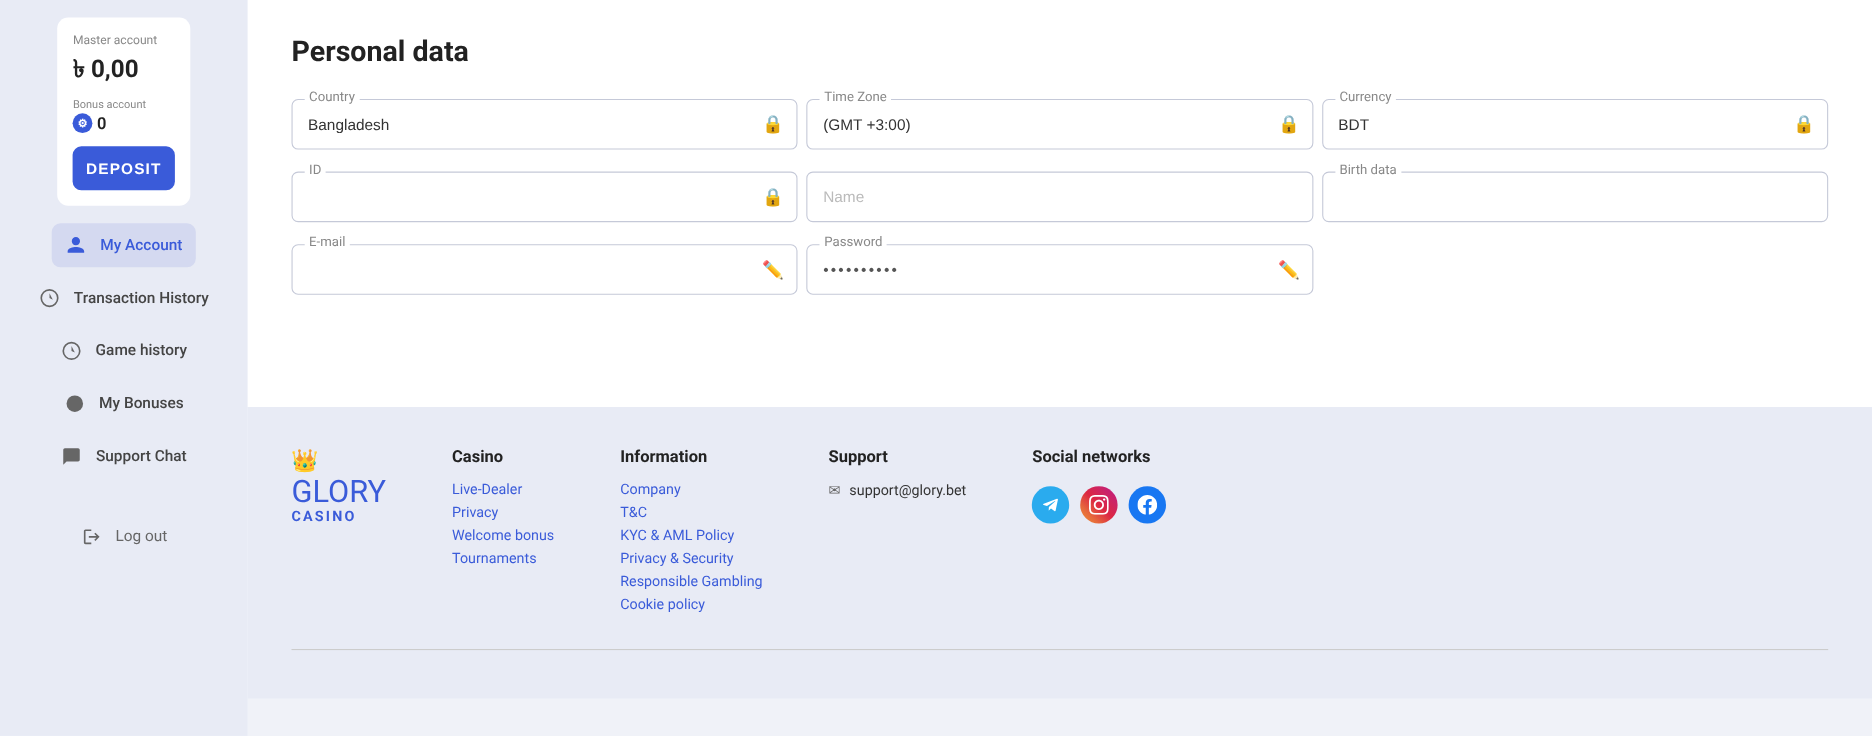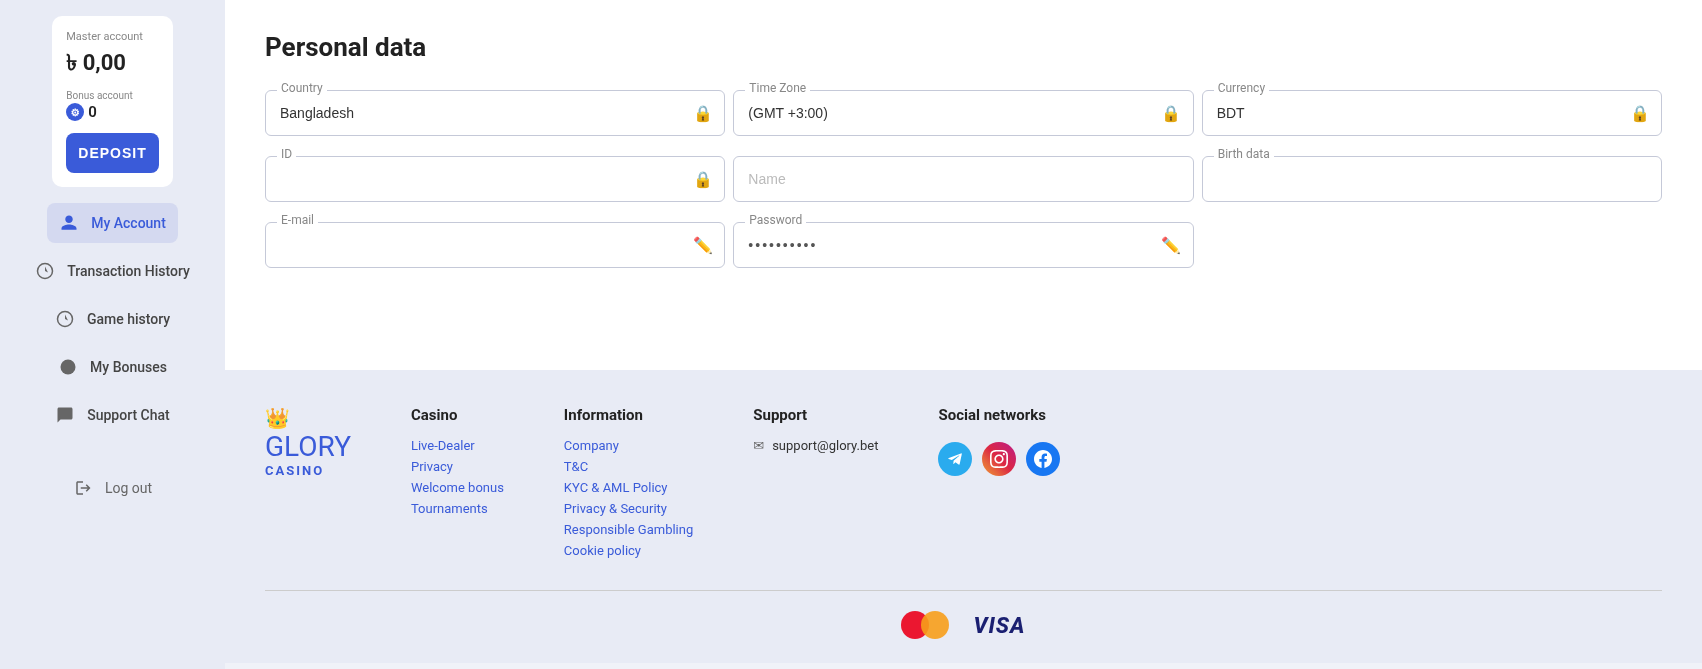--- a/index.html
+++ b/index.html
@@ -461,21 +461,14 @@
             <svg width="18" height="18" viewBox="0 0 24 24" fill="white">
                 <path d="M24 12.073c0-6.627-5.373-12-12-12s-12 5.373-12 12c0 5.99 4.388 10.954 10.125 11.854v-8.385H7.078v-3.47h3.047V9.43c0-3.007 1.792-4.669 4.533-4.669 1.312 0 2.686.235 2.686.235v2.953H15.83c-1.491 0-1.956.925-1.956 1.874v2.25h3.328l-.532 3.47h-2.796v8.385C19.612 23.027 24 18.062 24 12.073z"></path>
               </svg>
           </div>
         </div>
       </div>
     </div>
 
     <div class="footer-divider"></div>
 
-    <div class="footer-bottom">
-      <div class="mastercard">
-        <div class="mc-red"></div>
-        <div class="mc-yellow"></div>
-      </div>
-      <div class="visa-text">VISA</div>
-    </div>
   </div>
 </div>
 
 </body></html>

